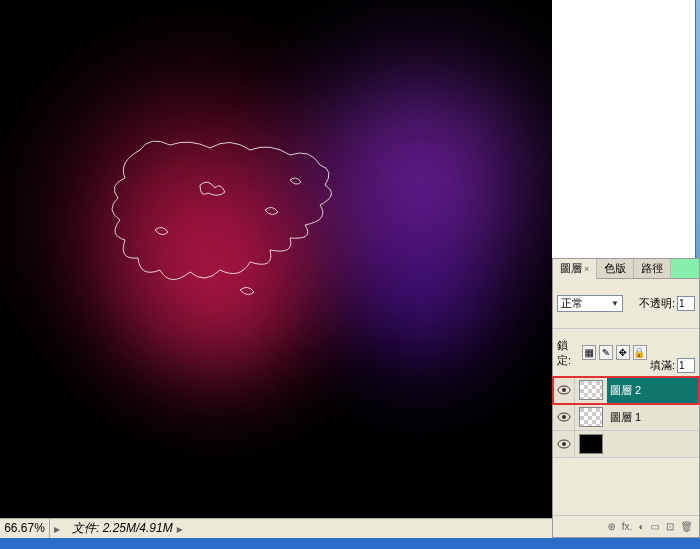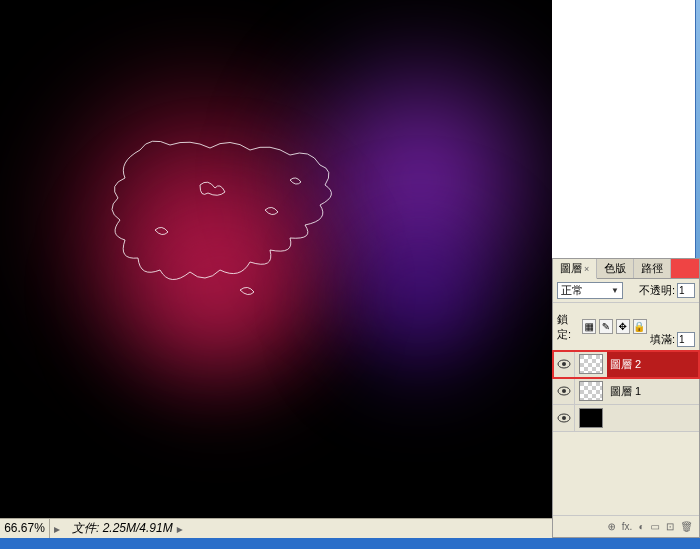--- a/index.html
+++ b/index.html
@@ -24,35 +24,35 @@
   opacity: 0.8; }
 .selection-outline { position: absolute; left: 100px; top: 130px; width: 280px; height: 180px; pointer-events: none; }
 .selection-outline svg { width: 100%; height: 100%; }
 .selection-outline path { fill: none; stroke: #fff; stroke-width: 0.8; }
 .statusbar { position: absolute; left: 0; top: 518px; width: 552px; height: 20px; background: #ece9d8; border-top: 1px solid #aca899; display: flex; align-items: center; font-size: 12px; }
 .statusbar .zoom { width: 50px; text-align: center; border-right: 1px solid #aca899; height: 100%; line-height: 18px; }
 .statusbar .chev { width: 14px; text-align: center; color: #666; }
 .statusbar .file { padding-left: 8px; font-style: italic; }
 .bluebar { position: absolute; left: 0; top: 538px; width: 700px; height: 11px; background: #2a6ec9; }
 .panel { position: absolute; left: 552px; top: 258px; width: 148px; height: 280px; background: #ece9d8; border: 1px solid #9a9a9a; font-size: 11px; }
-.tabs { display: flex; background: #ef4444; border-bottom: 1px solid #9a9a9a; height: 20px; }
+.tabs { display: flex; background: #86efac; border-bottom: 1px solid #9a9a9a; height: 20px; }
 .tab { padding: 2px 7px; border-right: 1px solid #b8b8b8; background: #dcd8c8; font-size: 11px; cursor: pointer; }
 .tab.active { background: #ece9d8; border-bottom: 1px solid #ece9d8; margin-bottom: -1px; }
 .tab .x { font-size: 9px; margin-left: 2px; color: #666; }
-.blend-row { display: flex; align-items: center; padding: 3px 4px; border-bottom: 1px solid #c8c8c8; }
+.blend-row { display: flex; align-items: center; padding: 16px 4px; border-bottom: 1px solid #c8c8c8; }
 .blend-select { flex: 1; height: 17px; background: #fff; border: 1px solid #7e8d9f; font-size: 11px; padding: 0 3px; display: flex; align-items: center; justify-content: space-between; }
 .blend-select .arr { font-size: 8px; color: #333; }
 .opacity { margin-left: 16px; white-space: nowrap; display: flex; align-items: center; gap: 2px; }
 .lock-row { display: flex; align-items: center; padding: 3px 4px; border-bottom: 1px solid #c8c8c8; gap: 3px; }
 .lock-ico { width: 15px; height: 15px; border: 1px solid #999; background: #f4f4f4; display: inline-flex; align-items: center; justify-content: center; font-size: 10px; }
 .fill { margin-left: auto; white-space: nowrap; display: flex; align-items: center; gap: 2px; margin-top: 26px; }
 .layers { background: #e6e3d3; }
 .layer { display: flex; align-items: center; height: 27px; border-bottom: 1px solid #c8c8c8; }
 .layer.selected { outline: 2px solid #e03030; outline-offset: -1px; }
-.layer.selected .lname-wrap { background: #b91c1c; color: #fff; }
+.layer.selected .lname-wrap { background: #0f766e; color: #fff; }
 .eye { width: 22px; height: 100%; border-right: 1px solid #c8c8c8; display: flex; align-items: center; justify-content: center; }
 .eye svg { width: 14px; height: 10px; }
 .thumb { width: 24px; height: 20px; margin: 0 4px; border: 1px solid #888; background:
   repeating-conic-gradient(#fff 0 25%, #ccc 0 50%) 0 0/8px 8px; }
 .thumb.solid { background: #000; }
 .lname-wrap { flex: 1; height: 100%; display: flex; align-items: center; padding-left: 3px; }
 .panel-footer { position: absolute; bottom: 0; left: 0; right: 0; height: 22px; background: #ece9d8; border-top: 1px solid #c8c8c8; display: flex; align-items: center; justify-content: flex-end; gap: 6px; padding-right: 6px; font-size: 10px; color: #666; }
 .right-edge { position: absolute; left: 695px; top: 0; width: 5px; height: 258px; background: linear-gradient(#8bbbe8,#6aa3d8); border-left: 1px solid #3a6eb5; }
 .val-box { display: inline-block; min-width: 18px; background: #fff; border: 1px solid #7e8d9f; padding: 0 1px; line-height: 13px; font-size: 10px; }
 </style>

